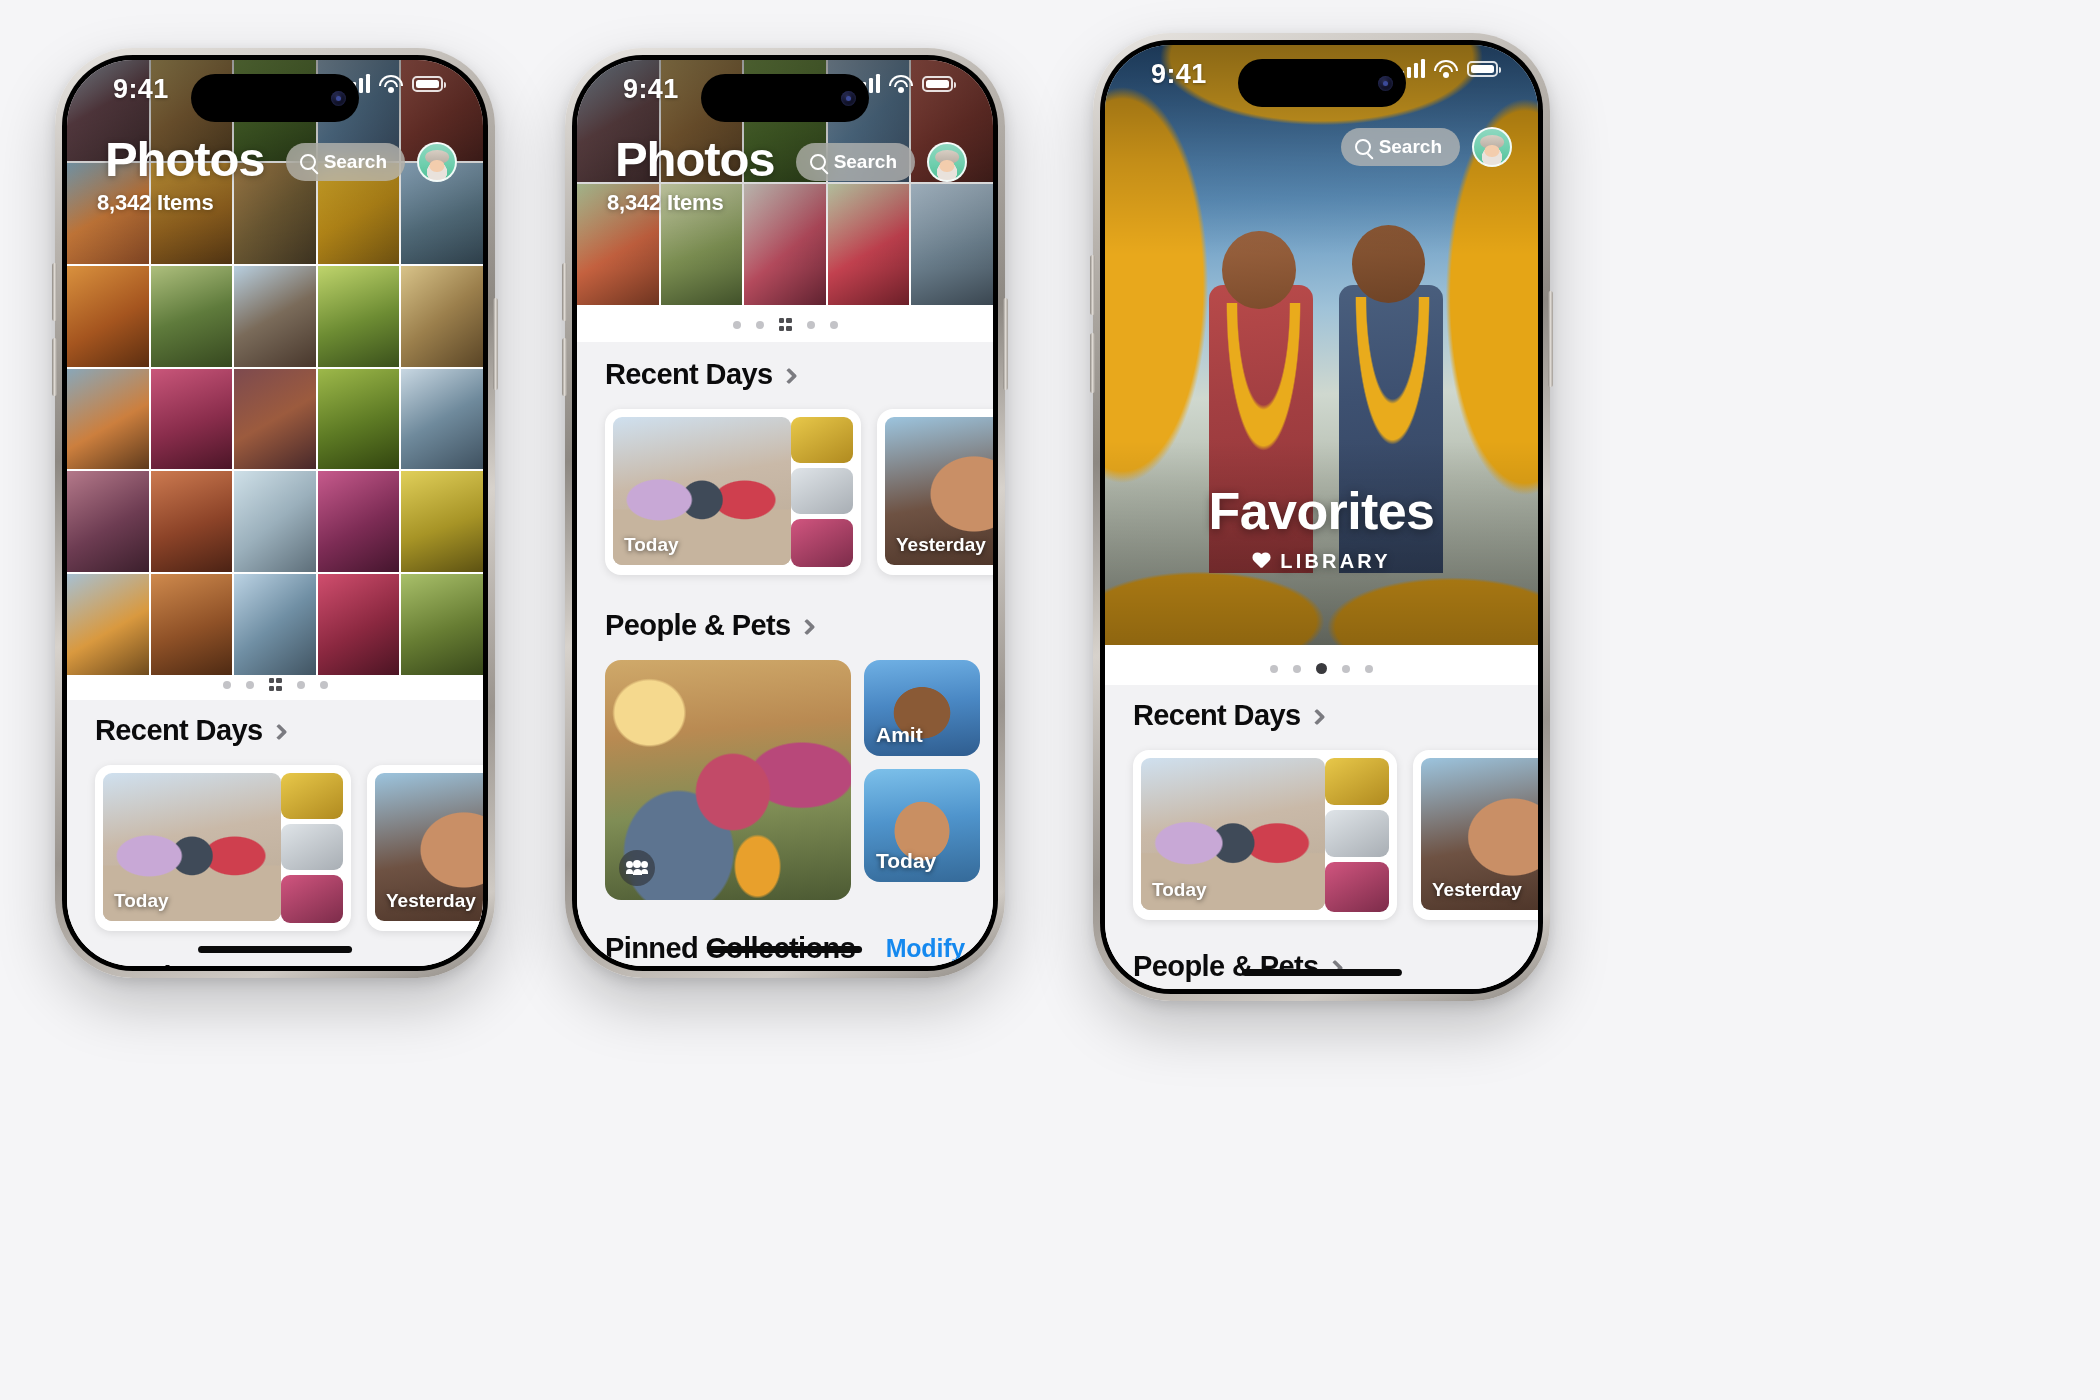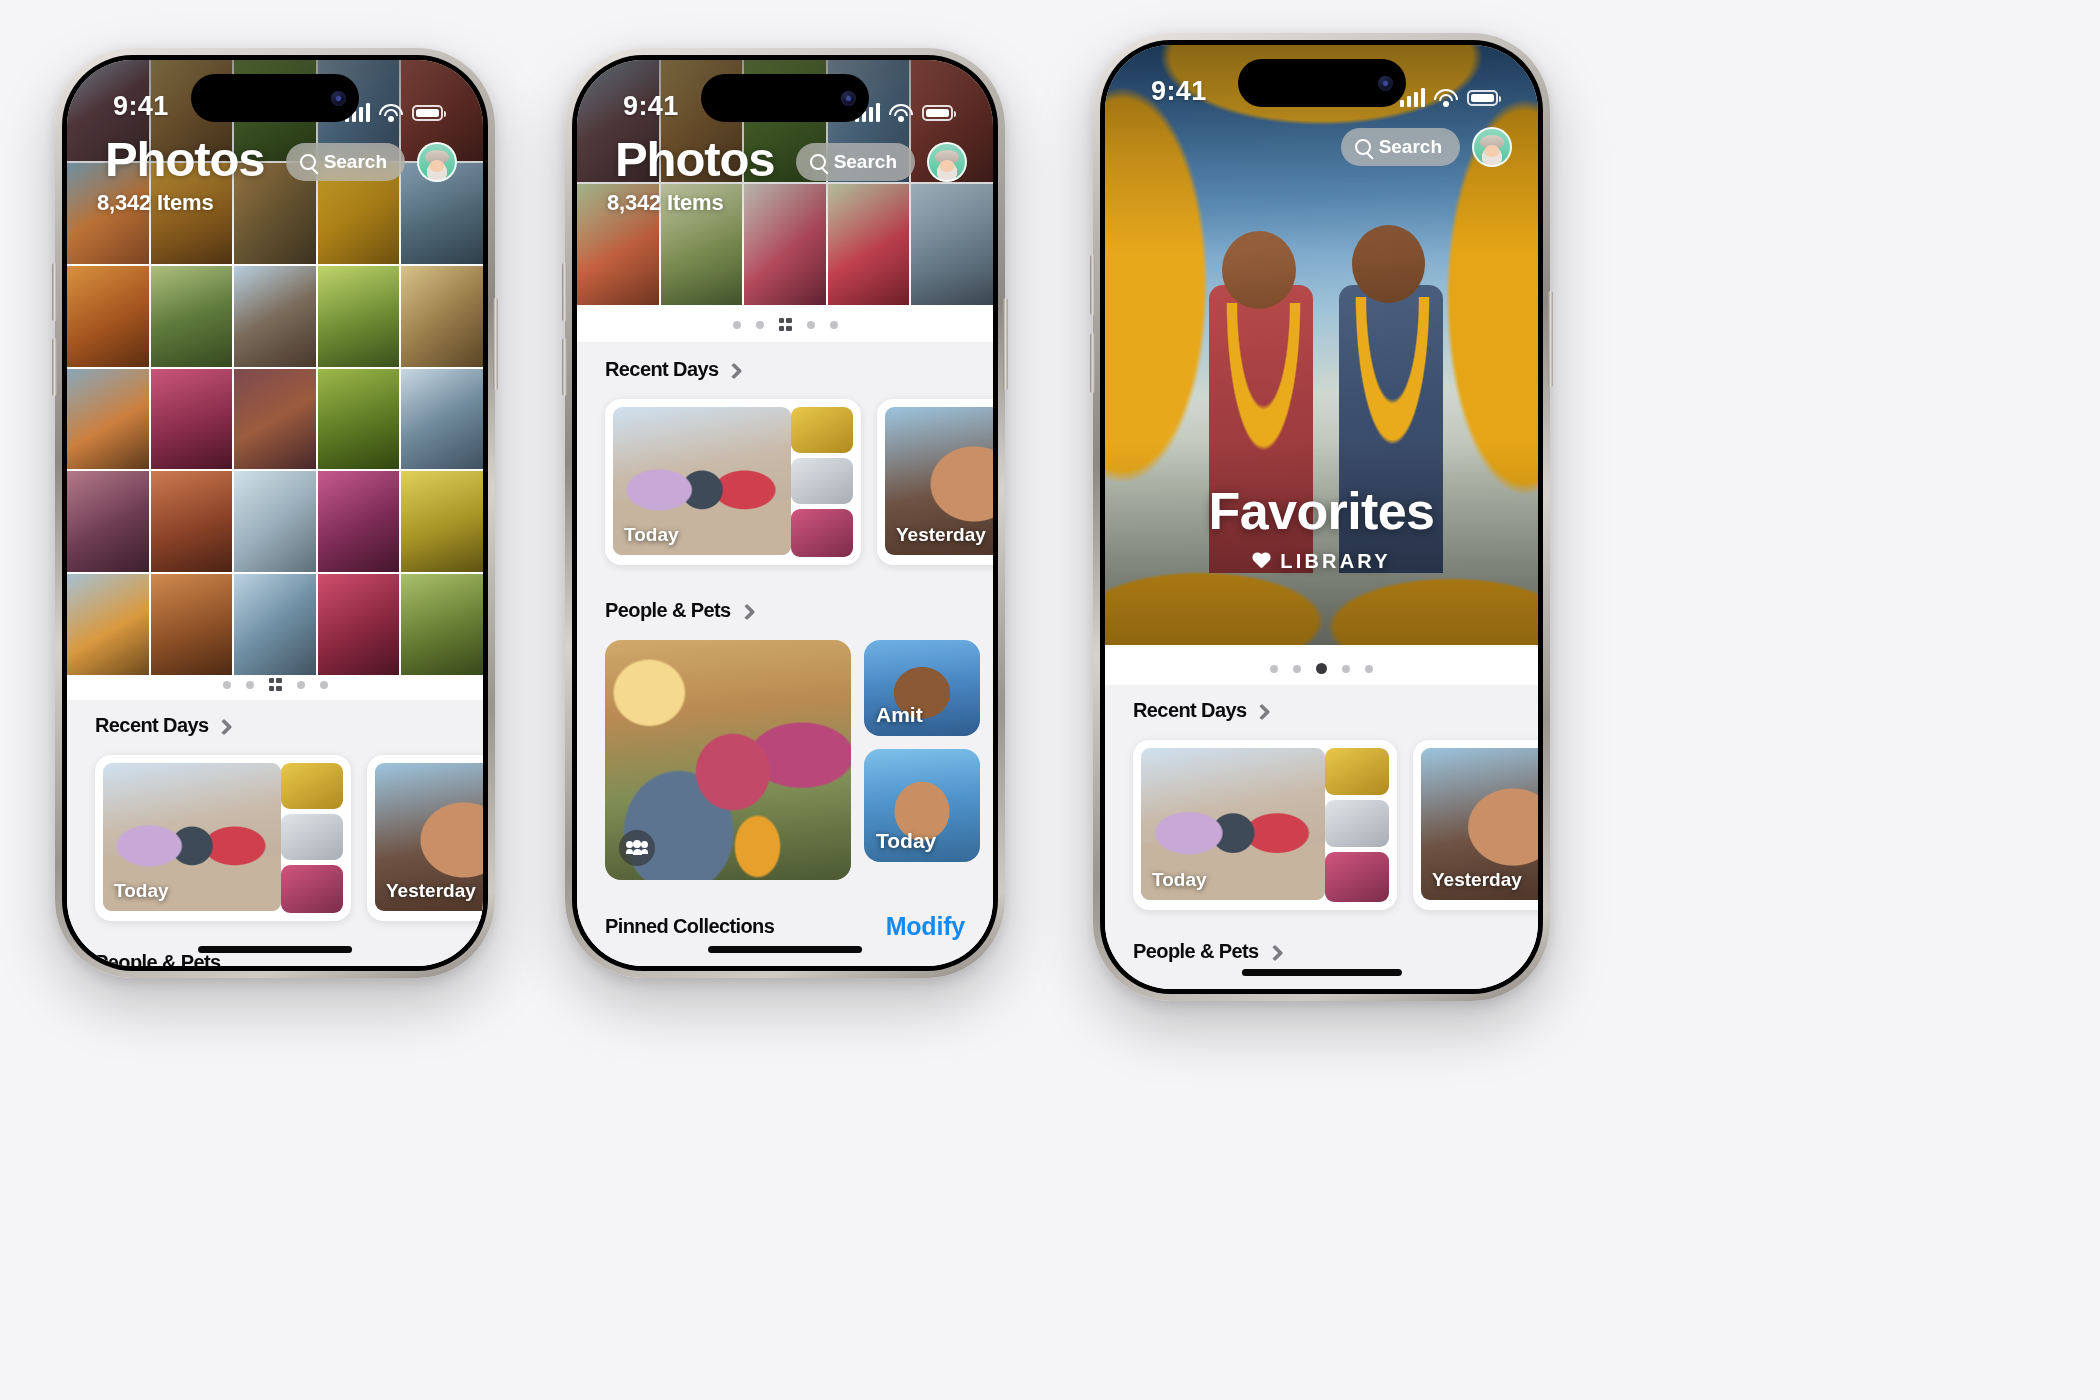--- a/index.html
+++ b/index.html
@@ -40,21 +40,21 @@
     background:linear-gradient(90deg,#8d8882,#ded9d3,#a29d97);
     border-radius:3px;
   }
   .btn-left  { left:-3px; width:5px; }
   .btn-right { right:-3px; width:5px; }
 
   
   .statusbar {
     position:absolute; top:0; left:0; right:0; height:62px;
     z-index:40;
-    display:flex; align-items:flex-end; justify-content:space-between;
+    display:flex; align-items:flex-start; justify-content:space-between;
     padding:14px 40px 0 46px;
     color:#fff;
     pointer-events:none;
   }
   .sb-time {
     font-size:27px; font-weight:bold; letter-spacing:.4px;
     text-shadow:0 1px 3px rgba(0,0,0,.35);
   }
   .sb-right { display:flex; align-items:center; gap:9px; }
   .ic-cell { display:flex; align-items:flex-end; gap:2.5px; height:19px; }
@@ -199,21 +199,21 @@
   
   .sheet {
     position:absolute; left:0; right:0; bottom:0;
     background:#f2f2f4; z-index:18; overflow:hidden;
   }
   .sec-head {
     display:flex; align-items:center; gap:10px;
     padding:0 28px; margin-top:10px;
   }
   .sec-title {
-    font-size:20px; font-weight:bold; color:#0b0b0c; letter-spacing:-.6px;
+    font-size:29px; font-weight:bold; color:#0b0b0c; letter-spacing:-.6px;
   }
   .chev {
     width:12px;height:12px;border-right:4px solid #7b7b80;border-top:4px solid #7b7b80;
     transform:rotate(45deg); border-radius:2px; margin-top:2px;
   }
   .sec-spacer { flex:1; }
   .modify {
     color:#1589ef; font-size:25px; font-weight:600; letter-spacing:-.2px;
   }
 

